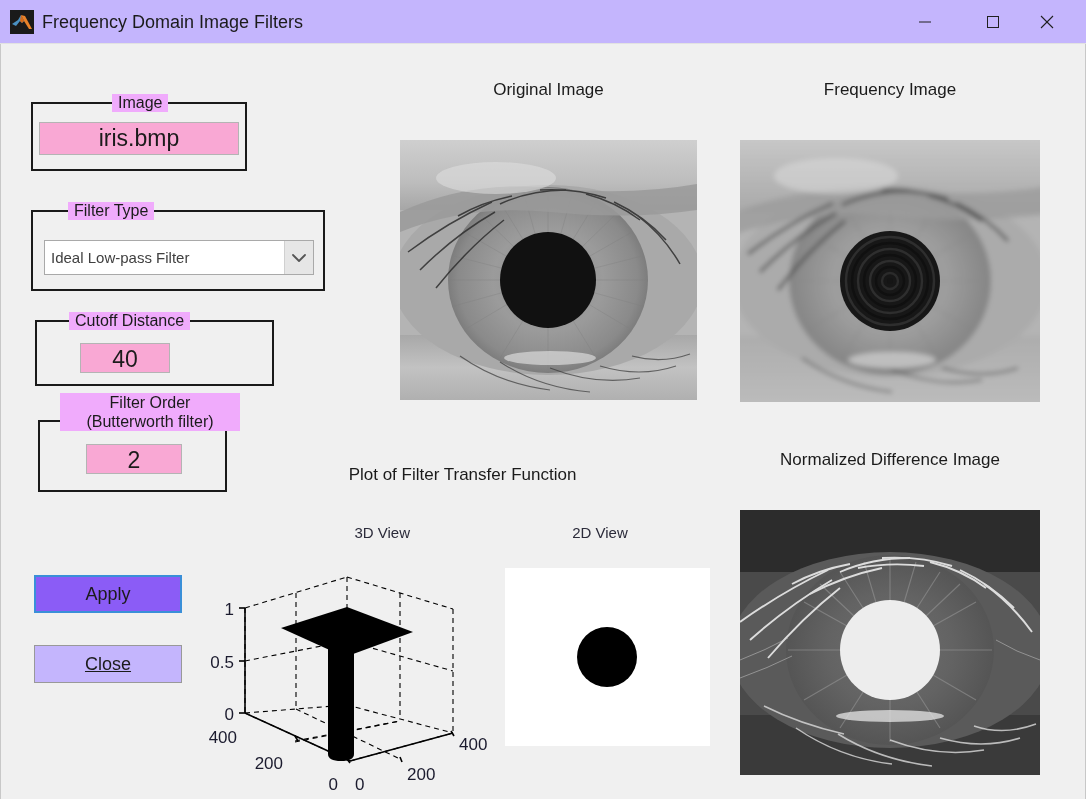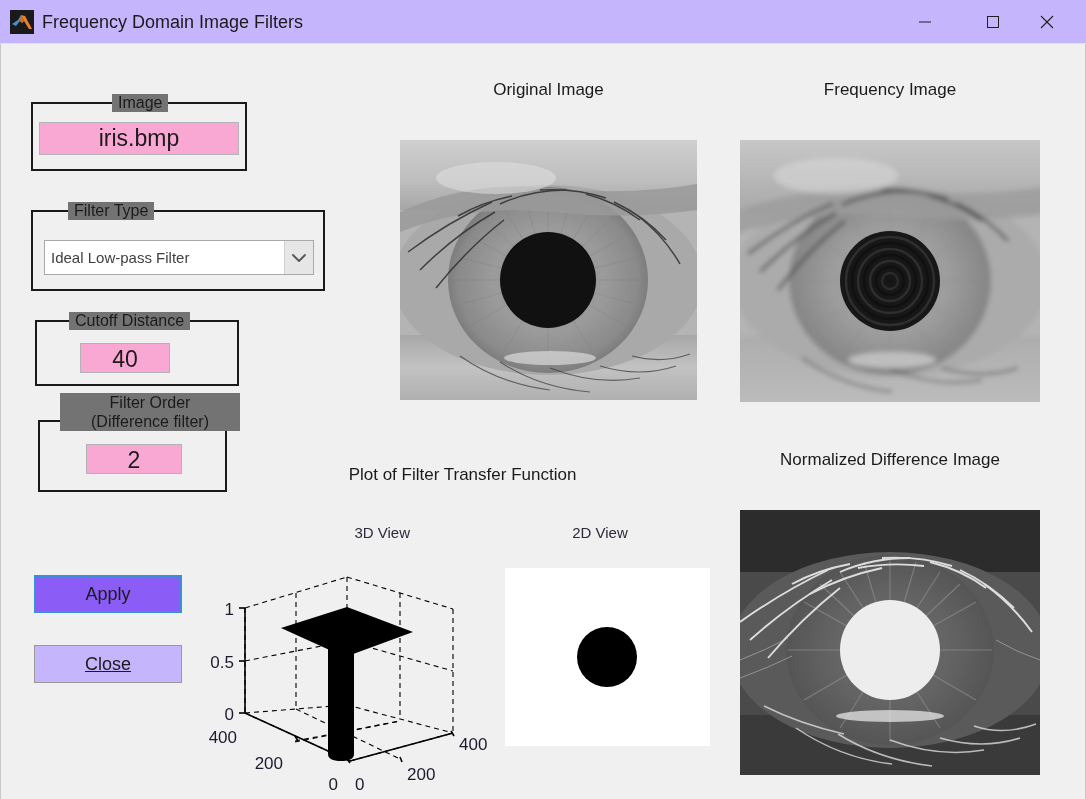--- a/index.html
+++ b/index.html
@@ -60,21 +60,21 @@
 
   
   .groupbox {
     position: absolute;
     border: 2px solid #1a1a1a;
     box-sizing: border-box;
     background: transparent;
   }
   .group-title {
     position: absolute;
-    background: #737373;
+    background: #f0abfc;
     padding: 0 6px;
     font-size: 16px;
     color: #1b1b1b;
     white-space: nowrap;
     line-height: 18px;
   }
   .group-title.two-line {
     text-align: center;
     line-height: 19px;
     padding: 0 5px;
@@ -123,21 +123,21 @@
   #combo-filter-arrow {
     position: absolute;
     right: 0; top: 0;
     width: 28px; height: 33px;
     background: #e6e6e6;
     border-left: 1px solid #d0d0d0;
   }
   #combo-filter-arrow svg { position:absolute; left:50%; top:50%; transform: translate(-50%,-50%); }
 
   
-  #grp-cutoff { left: 35px; top: 320px; width: 204px; height: 66px; }
+  #grp-cutoff { left: 35px; top: 320px; width: 239px; height: 66px; }
   #grp-cutoff-title { left: 32px; top: -10px; }
   #field-cutoff { left: 80px; top: 343px; width: 90px; height: 30px; }
 
   
   #grp-order { left: 38px; top: 420px; width: 189px; height: 72px; }
   #grp-order-title { left: 20px; top: -29px; width: 170px; }
   #field-order { left: 86px; top: 444px; width: 96px; height: 30px; }
 
   
   .btn {
@@ -276,21 +276,21 @@
   </div>
 
   <div class="groupbox" id="grp-cutoff">
     <div class="group-title" id="grp-cutoff-title">Cutoff Distance</div>
   </div>
   <div class="textfield" id="field-cutoff">40</div>
 
   <div class="groupbox" id="grp-order">
     <div class="group-title two-line" id="grp-order-title">
       <div>Filter Order</div>
-      <div>(Difference filter)</div>
+      <div>(Butterworth filter)</div>
     </div>
   </div>
   <div class="textfield" id="field-order">2</div>
 
   <div class="btn" id="btn-apply">Apply</div>
   <div class="btn" id="btn-close-app">Close</div>
 
   <div class="panel-title" id="title-original">Original Image</div>
   <div class="panel-title" id="title-filtered">Frequency Image</div>
   <div class="panel-title" id="title-transfer">Plot of Filter Transfer Function</div>

